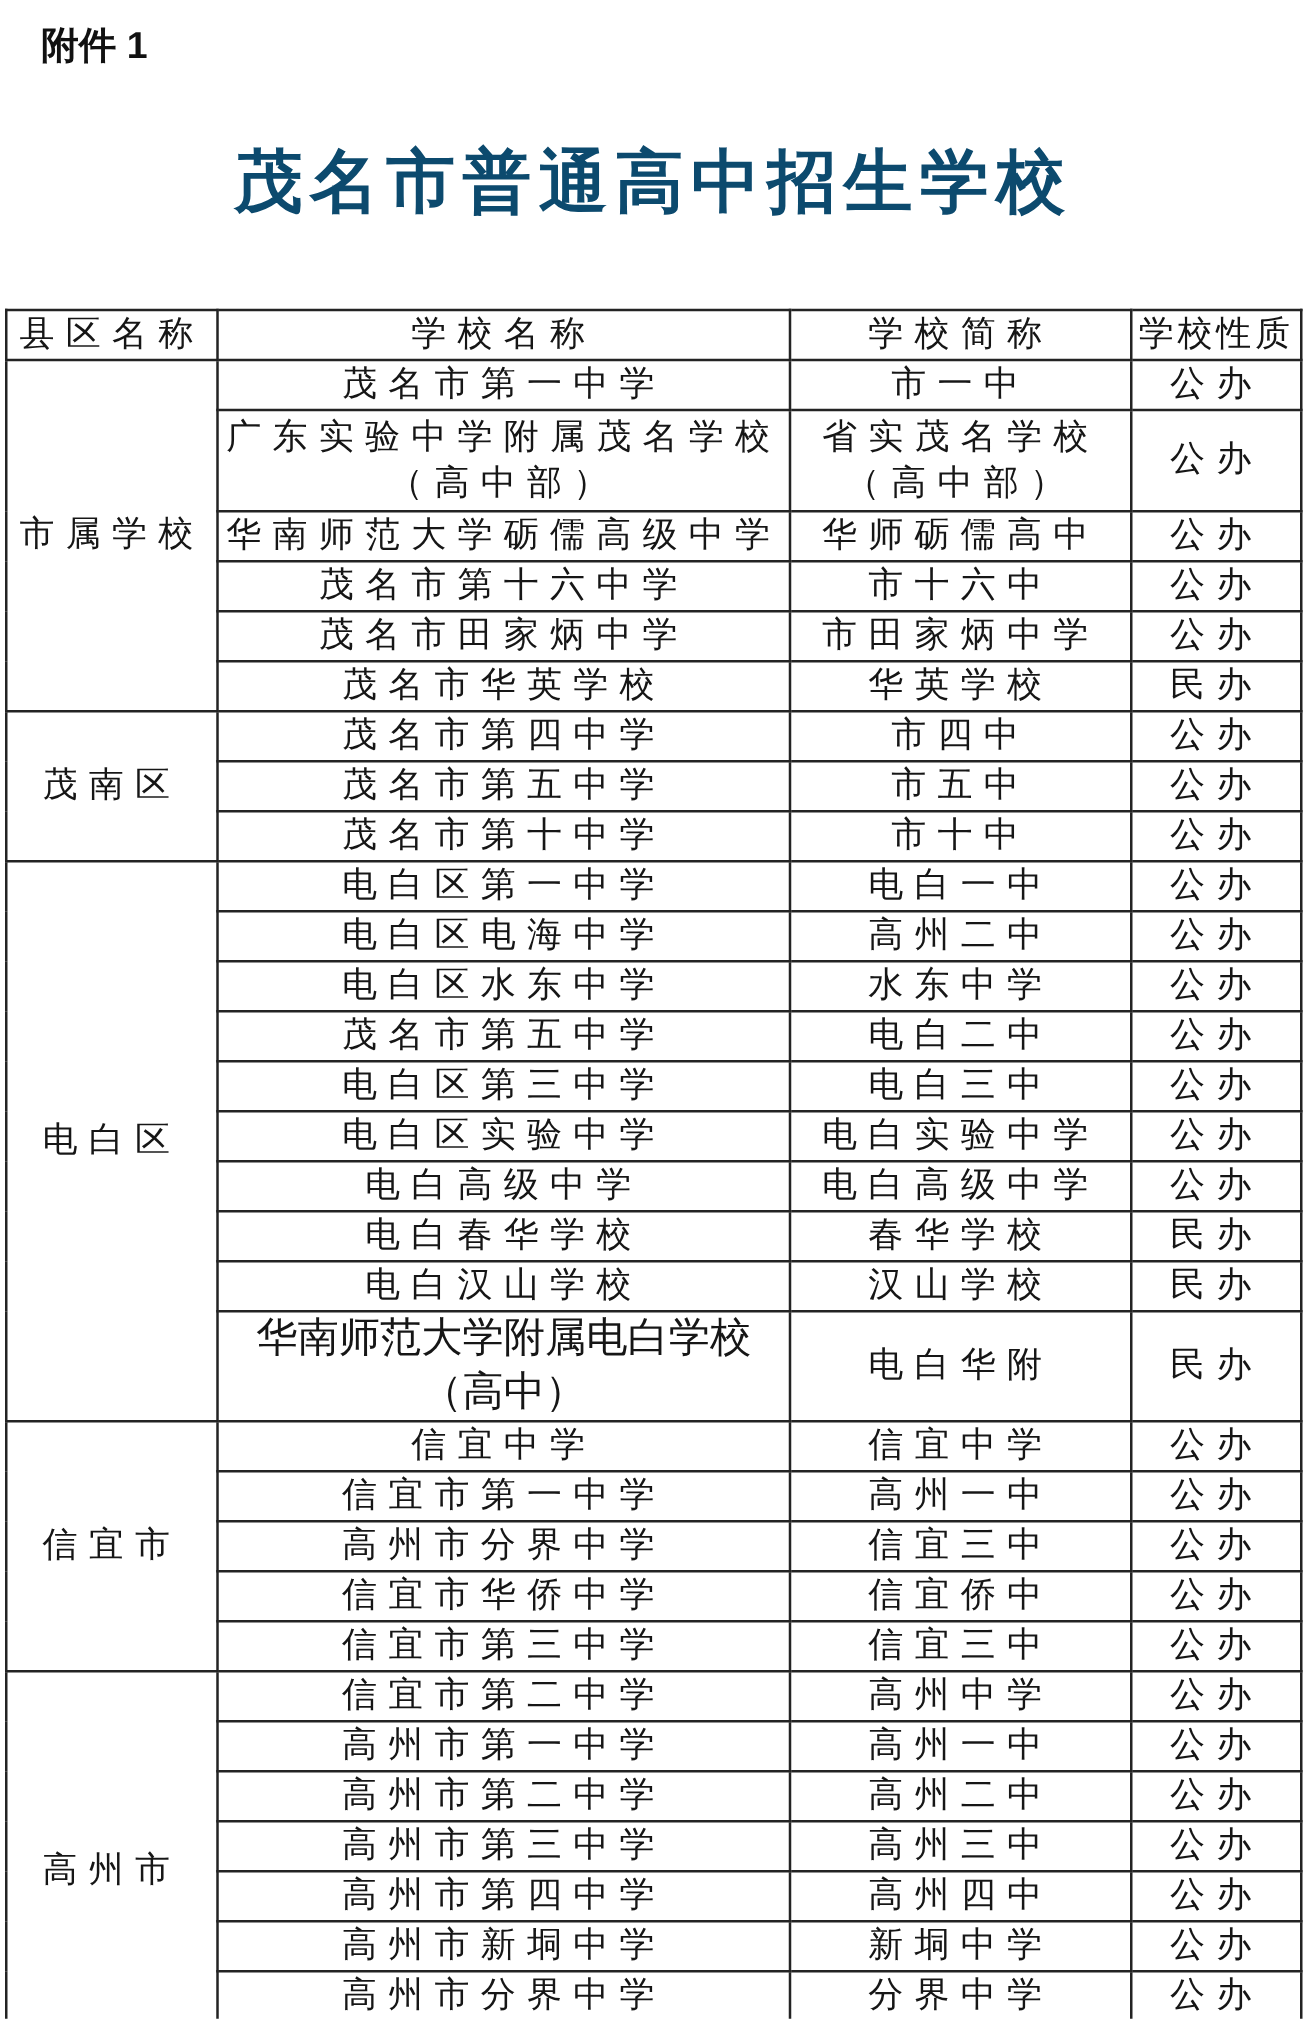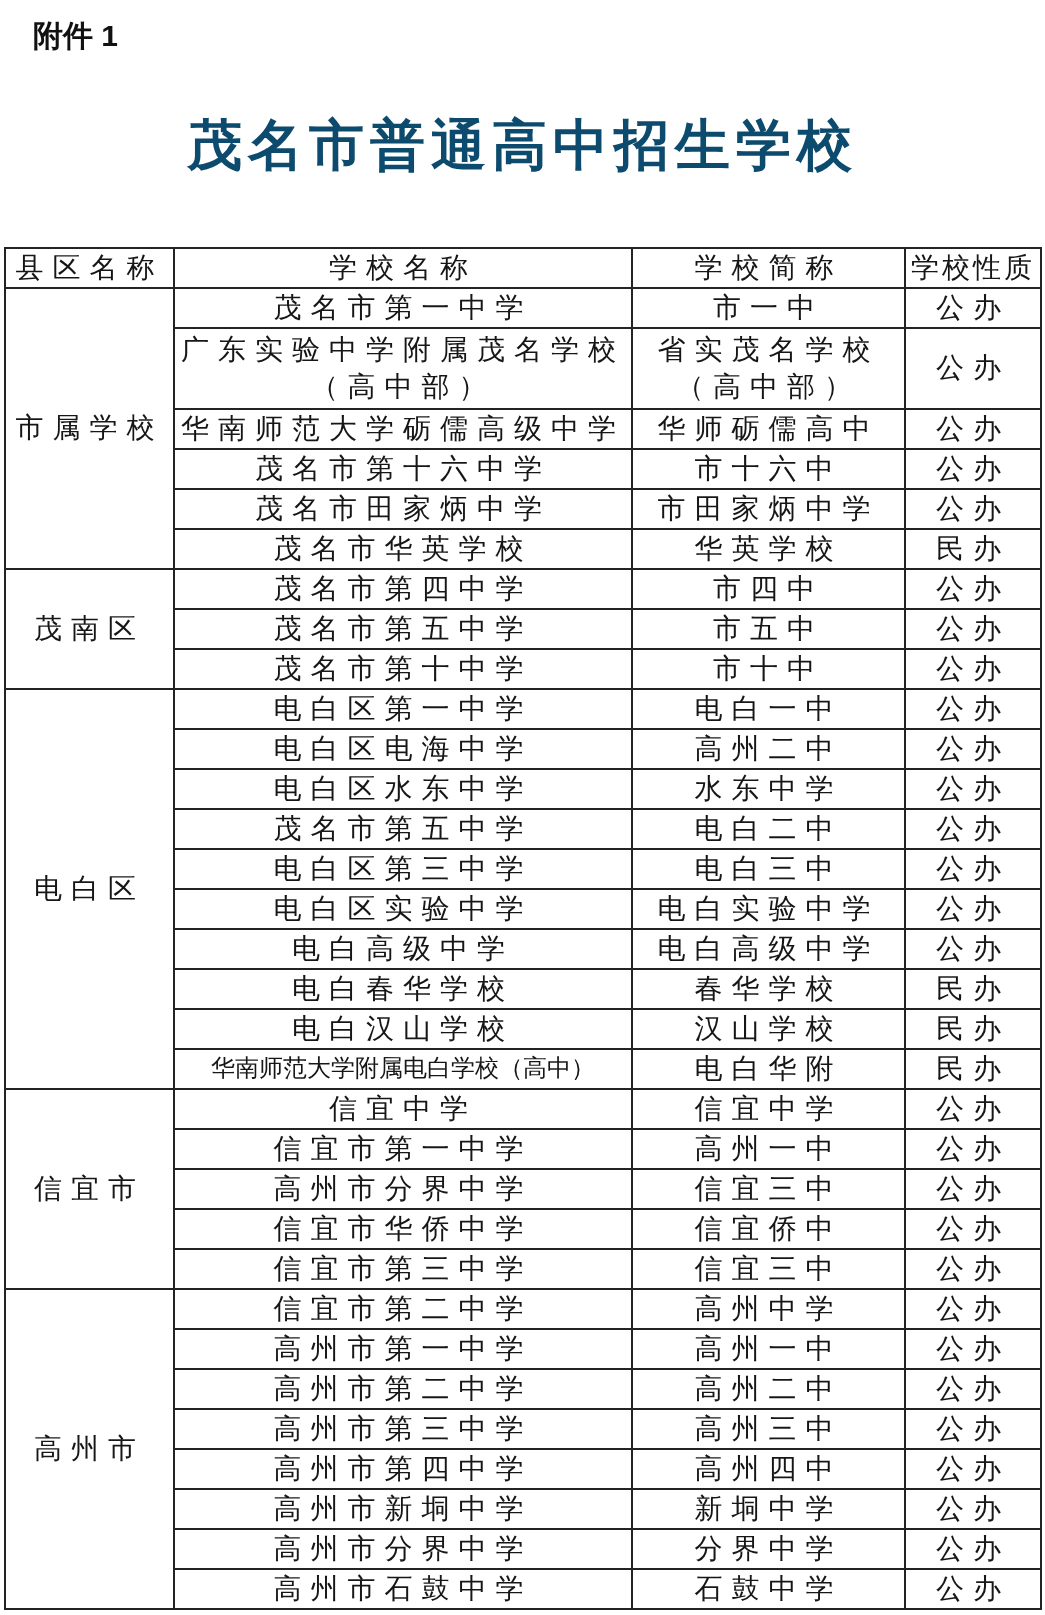--- a/index.html
+++ b/index.html
@@ -20,21 +20,21 @@
   .school-table{
     margin:64px 0 0 4px;border-collapse:collapse;table-layout:fixed;width:1036px;
   }
   .school-table th,.school-table td{
     border:2px solid #232323;text-align:center;vertical-align:middle;
     padding:0;font-size:28px;font-weight:400;letter-spacing:9px;
     white-space:pre-line;line-height:1.3;height:38px;color:#161616;
   }
   .school-table th:last-child{letter-spacing:3px;}
   .school-table tr.tall td{height:79px;}
-  .school-table td.tight{letter-spacing:0;font-size:24px;}
+  .school-table td.tight{letter-spacing:0;font-size:33px;}
 </style>
 </head>
 <body>
 
 <div class="page">
   <div class="attachment">附件 1</div>
   <div class="title">茂名市普通高中招生学校</div>
 
   <table class="school-table">
     <colgroup>

